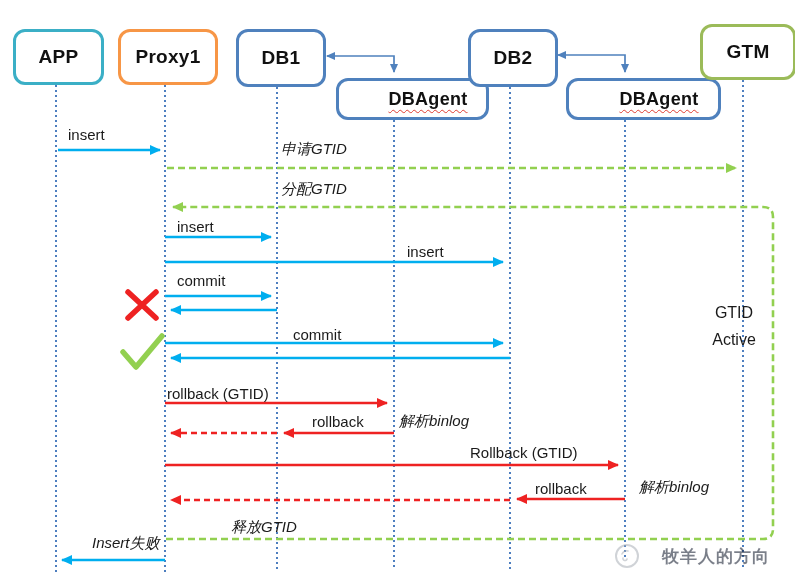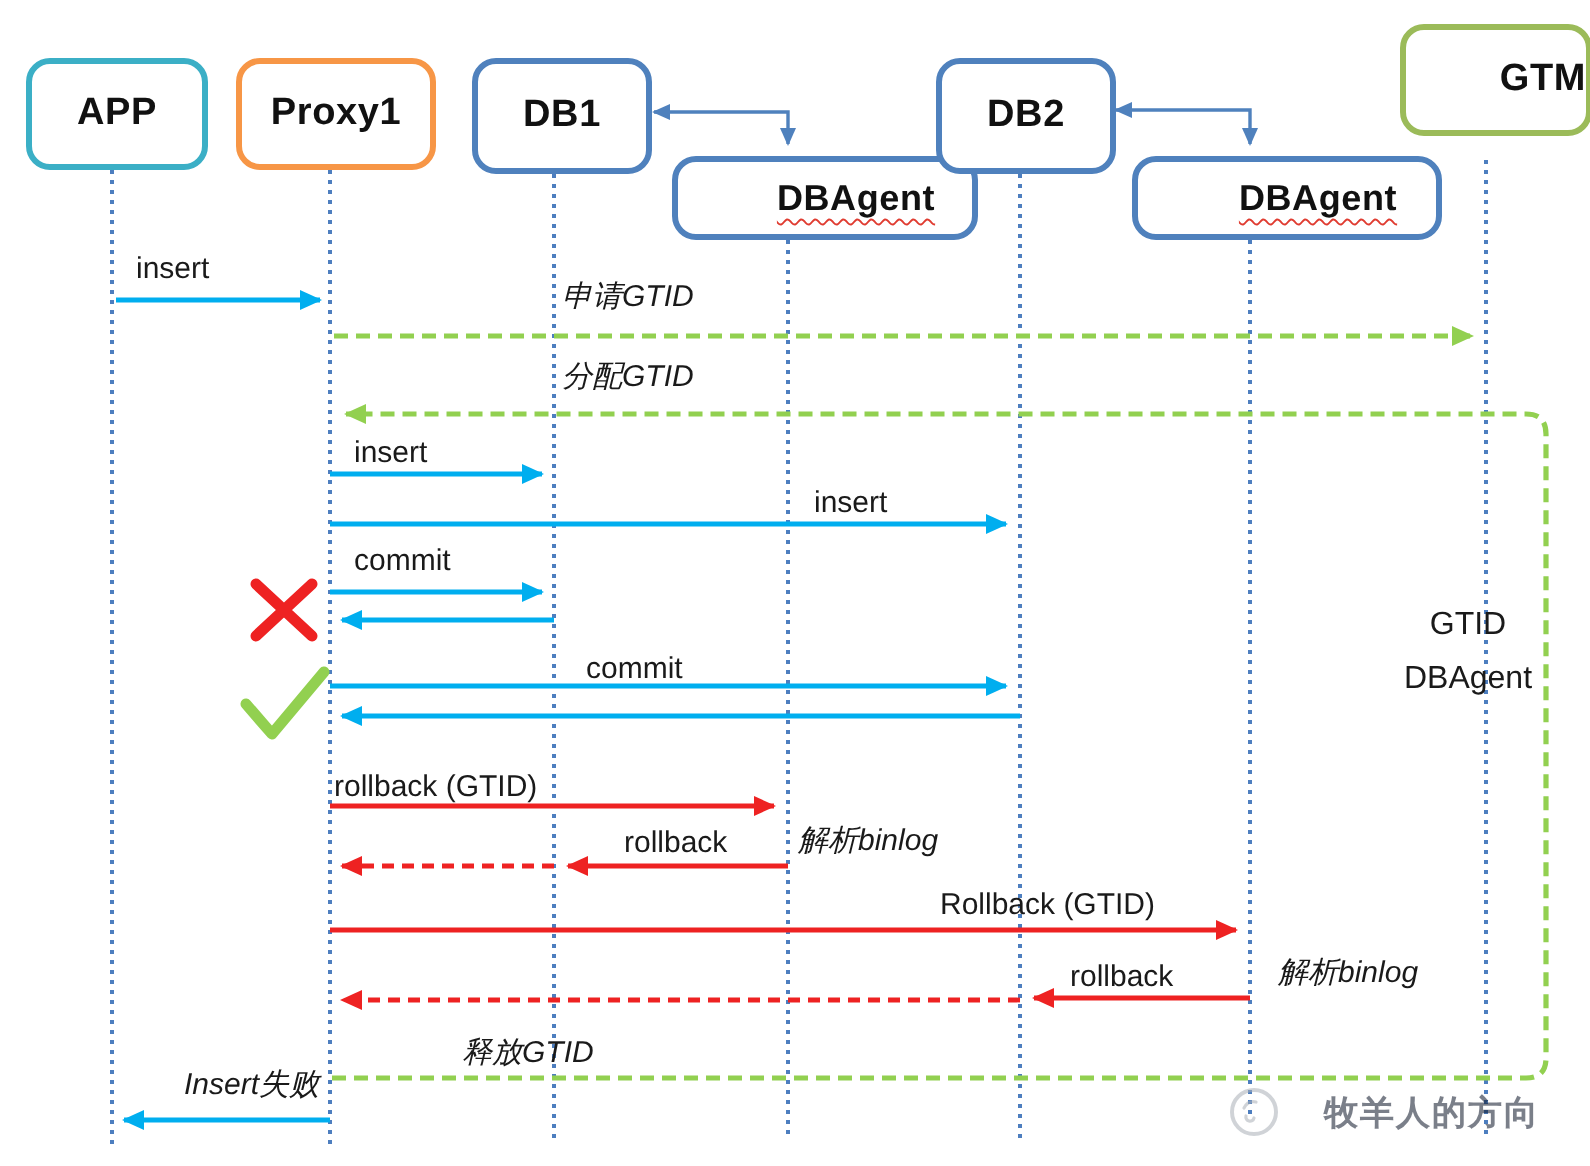--- a/index.html
+++ b/index.html
@@ -112,42 +112,42 @@
     </div>
   <div class="actor agent" style="left:336px;top:78px; width:116px; height:36px; border-color:#4f81bd;">
       <span class="t">DBAgent</span>
     </div>
   <div class="actor" style="left:468px;top:29px; width:84px;  height:52px; border-color:#4f81bd;">
       <span class="t">DB2</span>
     </div>
   <div class="actor agent" style="left:566px;top:78px; width:118px; height:36px; border-color:#4f81bd;">
       <span class="t">DBAgent</span>
     </div>
-  <div class="actor" style="left:700px;top:12px; width:90px;  height:50px; border-color:#9bbb59;justify-content:flex-end;">
+  <div class="actor" style="left:700px;top:24px; width:90px;  height:50px; border-color:#9bbb59;">
       <span class="t">GTM</span>
     </div>
 
   <div class="lbl" style="left:68px; top:126px;">insert</div>
   <div class="lbl cn" style="left:281px;top:140px;">申请GTID</div>
   <div class="lbl cn" style="left:281px;top:180px;">分配GTID</div>
   <div class="lbl" style="left:177px;top:218px;">insert</div>
   <div class="lbl" style="left:407px;top:243px;">insert</div>
   <div class="lbl" style="left:177px;top:272px;">commit</div>
   <div class="lbl" style="left:293px;top:326px;">commit</div>
   <div class="lbl" style="left:167px;top:385px;">rollback (GTID)</div>
   <div class="lbl" style="left:312px;top:413px;">rollback</div>
   <div class="lbl cn" style="left:399px;top:412px;">解析binlog</div>
   <div class="lbl" style="left:470px;top:444px;">Rollback (GTID)</div>
   <div class="lbl" style="left:535px;top:480px;">rollback</div>
   <div class="lbl cn" style="left:639px;top:478px;">解析binlog</div>
   <div class="lbl cn" style="left:231px;top:518px;">释放GTID</div>
   <div class="lbl cn" style="left:56px; top:534px;margin-left:36px;">Insert失败</div>
 
   <div class="gtid-active">GTID
-DBAgent</div>
+Active</div>
 
   <div class="watermark">
     <svg class="ring" viewBox="0 0 26 26">
       <circle cx="13" cy="13" r="11" fill="none" stroke="#aab0b8" stroke-width="2"></circle>
       <path d="M8,11 q2,-4 6,-3 M9,15 a2,2 0 1 0 4,1" fill="none" stroke="#aab0b8" stroke-width="1.6" stroke-linecap="round"></path>
     </svg>
     <span>牧羊人的方向</span>
   </div>
 
 </div>

